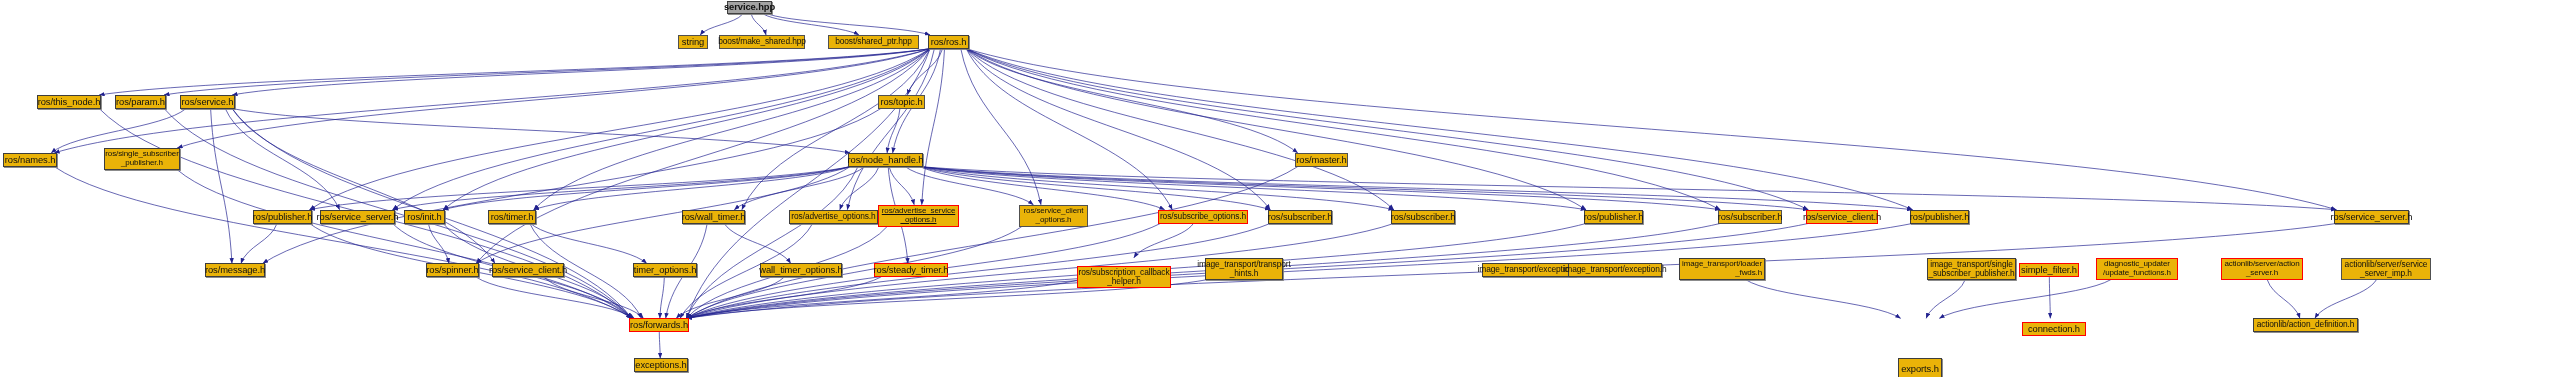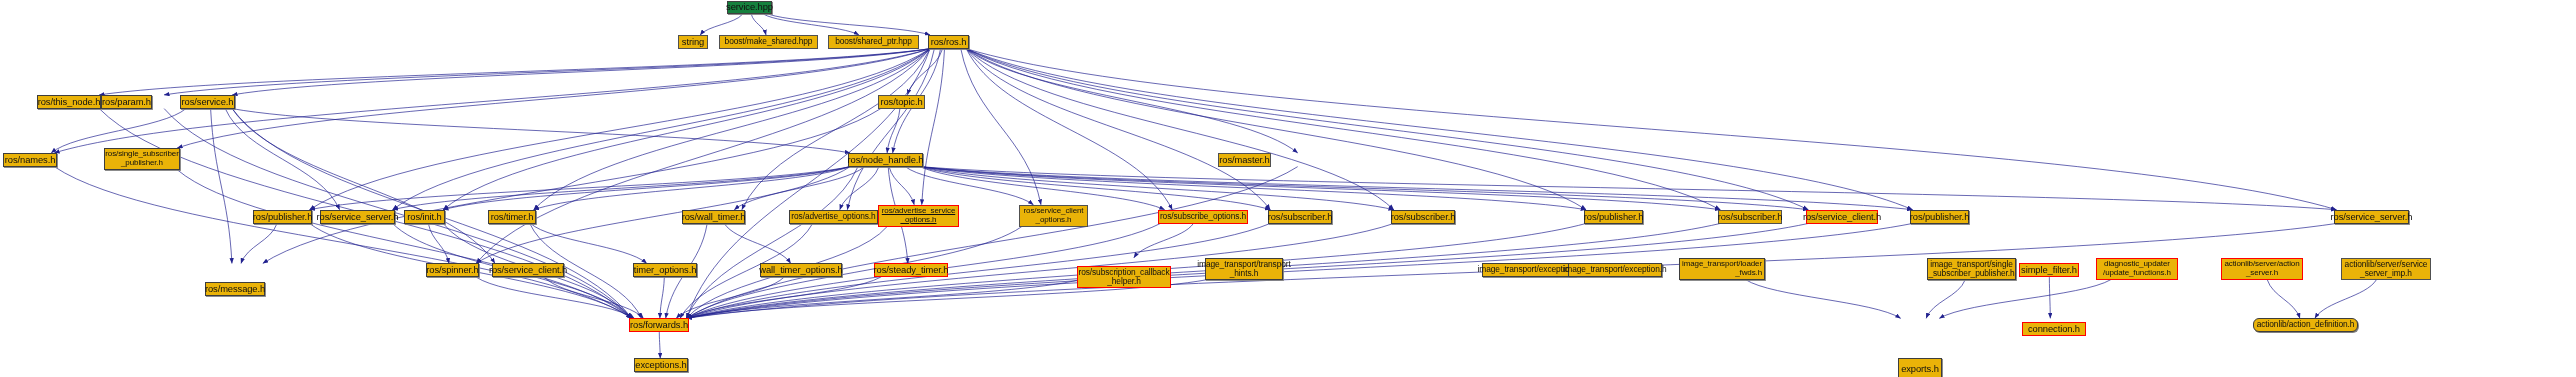--- a/index.html
+++ b/index.html
@@ -34,23 +34,24 @@
     border: 0.6px solid #404040;
     color: #101010;
     font-size: 9.4px;
     line-height: 1.08;
     letter-spacing: -0.1px;
     white-space: pre-line;
     padding: 0 1.9px;
     z-index: 5;
   }
   .node.root {
-    background: #15803d;
+    background: #a3a3a3;
     border: 0.6px solid #404040;
     box-shadow: 0.9px 0.9px 0 0 #808080;
+    font-weight: bold;
   }
   .node.bold {
     border: 0.6px solid #3d3d3d;
     box-shadow: 0.9px 0.9px 0 0 #808080;
   }
   .node.red {
     border: 0.6px solid #ff0000;
   }
   .node.plain {
     border: 0.6px solid #505050;
@@ -161,51 +162,51 @@
         <path d="M3148.6,448 C3137.6275,475.9 3096.8725,482.1 3085.9,510" marker-end="url(#arrow)"></path>
         <path d="M3283.24,444 C3283.506,473.7 3284.494,480.3 3284.76,510" marker-end="url(#arrow)"></path>
         <path d="M3381.8,448 C3333.71,475.9 3155.09,482.1 3107,510" marker-end="url(#arrow)"></path>
         <path d="M3632.28,448 C3641.4570000000003,475.9 3675.5429999999997,482.1 3684.72,510" marker-end="url(#arrow)"></path>
         <path d="M3807.4,448 C3790.11,475.9 3725.89,482.1 3708.6,510" marker-end="url(#arrow)"></path>
         <path d="M1056.24,532 C1056.506,550.9 1057.494,555.1 1057.76,574" marker-end="url(#arrow)"></path>
       </g>
   </svg>
 <div class="node root" style="left: 727px; top: 0.6px; width: 45px; height: 13.7px;">service.hpp</div>
     <div class="node plain" style="left: 678px; top: 35px; width: 30px; height: 13.7px;">string</div>
-    <div class="node plain" style="left: 719px; top: 35px; width: 99px; height: 13.7px; font-size: 8.4px;">boost/make_shared.hpp</div>
+    <div class="node plain" style="left: 719px; top: 35px; width: 86px; height: 13.7px; font-size: 8.4px;">boost/make_shared.hpp</div>
     <div class="node plain" style="left: 828px; top: 35px; width: 91px; height: 13.7px; font-size: 8.4px;">boost/shared_ptr.hpp</div>
     <div class="node bold" style="left: 928px; top: 35px; width: 41px; height: 13.7px;">ros/ros.h</div>
     <div class="node bold" style="left: 37px; top: 95px; width: 64px; height: 13.7px;">ros/this_node.h</div>
-    <div class="node bold" style="left: 101px; top: 95px; width: 51px; height: 13.7px;">ros/param.h</div>
+    <div class="node bold" style="left: 115px; top: 95px; width: 51px; height: 13.7px;">ros/param.h</div>
     <div class="node bold" style="left: 180px; top: 95px; width: 55px; height: 13.7px;">ros/service.h</div>
     <div class="node plain" style="left: 878px; top: 95px; width: 47px; height: 13.7px;">ros/topic.h</div>
     <div class="node bold" style="left: 3.1px; top: 153px; width: 54px; height: 13.7px;">ros/names.h</div>
     <div class="node bold" style="left: 104px; top: 148px; width: 76px; height: 22px; font-size: 8px;">ros/single_subscriber
 _publisher.h</div>
     <div class="node bold" style="left: 848px; top: 153px; width: 75px; height: 13.7px;">ros/node_handle.h</div>
-    <div class="node plain" style="left: 1218px; top: 153px; width: 53px; height: 13.7px;">ros/master.h</div>
+    <div class="node plain" style="left: 1295px; top: 153px; width: 53px; height: 13.7px;">ros/master.h</div>
     <div class="node bold" style="left: 253px; top: 210px; width: 59px; height: 13.7px;">ros/publisher.h</div>
     <div class="node bold" style="left: 320px; top: 210px; width: 75px; height: 13.7px;">ros/service_server.h</div>
     <div class="node bold" style="left: 404px; top: 210px; width: 41px; height: 13.7px;">ros/init.h</div>
     <div class="node bold" style="left: 488px; top: 210px; width: 48px; height: 13.7px;">ros/timer.h</div>
     <div class="node bold" style="left: 682px; top: 210px; width: 63px; height: 13.7px;">ros/wall_timer.h</div>
     <div class="node bold" style="left: 789px; top: 210px; width: 89px; height: 13.7px; font-size: 8.4px;">ros/advertise_options.h</div>
     <div class="node red" style="left: 878px; top: 205px; width: 81px; height: 22px; font-size: 8px; text-decoration: underline;">ros/advertise_service
 _options.h</div>
     <div class="node plain" style="left: 1019px; top: 205px; width: 69px; height: 22px; font-size: 8px;">ros/service_client
 _options.h</div>
     <div class="node red" style="left: 1158px; top: 210px; width: 90px; height: 13.7px; font-size: 8.4px;">ros/subscribe_options.h</div>
     <div class="node bold" style="left: 1268px; top: 210px; width: 64px; height: 13.7px;">ros/subscriber.h</div>
     <div class="node bold" style="left: 1391px; top: 210px; width: 64px; height: 13.7px;">ros/subscriber.h</div>
     <div class="node bold" style="left: 1584px; top: 210px; width: 59px; height: 13.7px;">ros/publisher.h</div>
     <div class="node plain" style="left: 1718px; top: 210px; width: 64px; height: 13.7px;">ros/subscriber.h</div>
     <div class="node red" style="left: 1806px; top: 210px; width: 72px; height: 13.7px;">ros/service_client.h</div>
     <div class="node bold" style="left: 1910px; top: 210px; width: 59px; height: 13.7px;">ros/publisher.h</div>
     <div class="node bold" style="left: 2334px; top: 210px; width: 75px; height: 13.7px;">ros/service_server.h</div>
-    <div class="node bold" style="left: 205px; top: 263px; width: 60px; height: 13.7px; margin-top: 19px;">ros/message.h</div>
+    <div class="node bold" style="left: 205px; top: 263px; width: 60px; height: 13.7px;">ros/message.h</div>
     <div class="node bold" style="left: 426px; top: 263px; width: 53px; height: 13.7px;">ros/spinner.h</div>
     <div class="node bold" style="left: 492px; top: 263px; width: 72px; height: 13.7px;">ros/service_client.h</div>
     <div class="node bold" style="left: 633px; top: 263px; width: 64px; height: 13.7px;">timer_options.h</div>
     <div class="node bold" style="left: 760px; top: 263px; width: 82px; height: 13.7px;">wall_timer_options.h</div>
     <div class="node red" style="left: 874px; top: 263px; width: 74px; height: 13.7px;">ros/steady_timer.h</div>
     <div class="node red" style="left: 1077px; top: 266px; width: 94px; height: 22px; font-size: 8.4px;">ros/subscription_callback
 _helper.h</div>
     <div class="node bold" style="left: 1205px; top: 258px; width: 78px; height: 22px; font-size: 8.4px;">image_transport/transport
 _hints.h</div>
     <div class="node bold" style="left: 1482px; top: 263px; width: 94px; height: 13.7px; font-size: 8.4px;">image_transport/exception.h</div>
@@ -217,16 +218,16 @@
     <div class="node red" style="left: 2019px; top: 263px; width: 60px; height: 13.7px;">simple_filter.h</div>
     <div class="node red" style="left: 2096px; top: 258px; width: 82px; height: 22px; font-size: 8px;">diagnostic_updater
 /update_functions.h</div>
     <div class="node red" style="left: 2221px; top: 258px; width: 82px; height: 22px; font-size: 8px;">actionlib/server/action
 _server.h</div>
     <div class="node plain" style="left: 2341px; top: 258px; width: 90px; height: 22px; font-size: 8.4px;">actionlib/server/service
 _server_imp.h</div>
     <div class="node red" style="left: 629px; top: 318px; width: 60px; height: 13.7px;">ros/forwards.h</div>
     <div class="node bold" style="left: 1898px; top: 318px; width: 44px; height: 23px; margin-top: 40px;">exports.h</div>
     <div class="node red" style="left: 2022px; top: 322px; width: 64px; height: 13.7px;">connection.h</div>
-    <div class="node bold" style="left: 2253px; top: 318px; width: 105px; height: 13.7px; font-size: 8.4px; border-radius: 6px;">actionlib/action_definition.h</div>
+    <div class="node bold" style="left: 2253px; top: 318px; width: 105px; height: 13.7px; font-size: 8.4px;">actionlib/action_definition.h</div>
     <div class="node bold" style="left: 634px; top: 358px; width: 54px; height: 13.7px;">exceptions.h</div>
   </div>
 
 
 </body></html>

